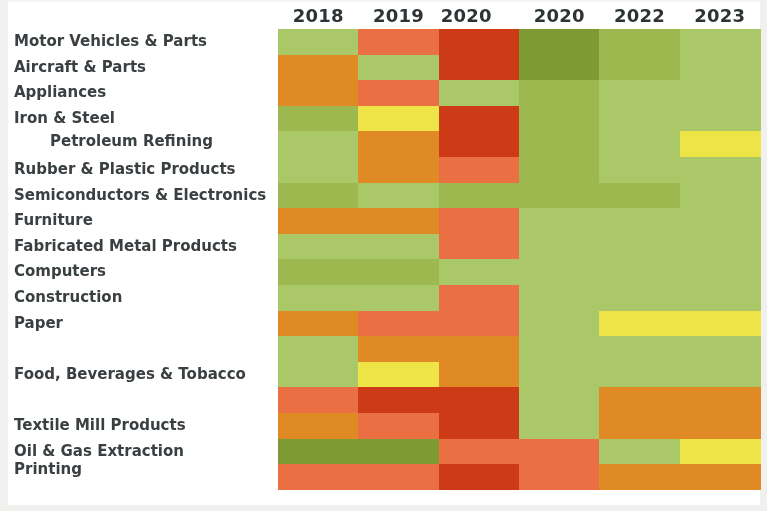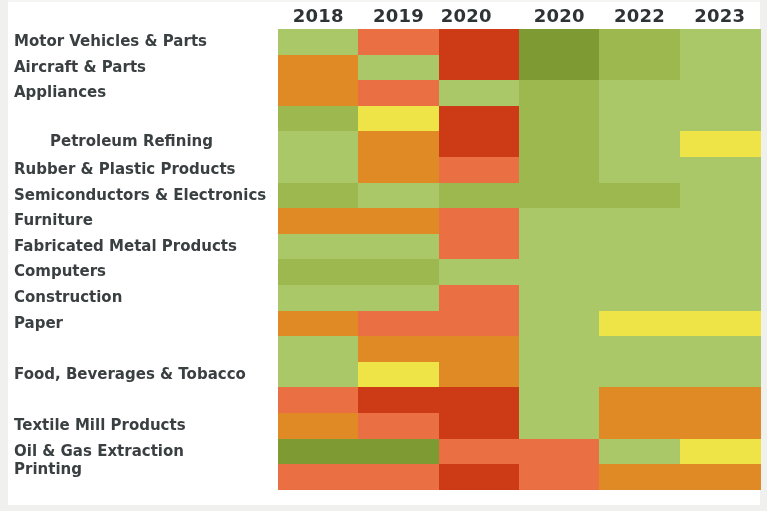--- a/index.html
+++ b/index.html
@@ -109,20 +109,21 @@
         <div class="col-header" style="left: 418px; width: 80.3333px;">2020</div>
         <div class="col-header" style="left: 511px; width: 80.3333px;">2020</div>
         <div class="col-header" style="left: 591.333px; width: 80.3333px;">2022</div>
         <div class="col-header" style="left: 671.667px; width: 80.3333px;">2023</div>
       </div>
 
     <div id="row-labels">
         <div class="row-label" style="top: 0px;">Motor Vehicles &amp; Parts</div>
         <div class="row-label" style="top: 25.6px;">Aircraft &amp; Parts</div>
         <div class="row-label" style="top: 51.2px;">Appliances</div>
+        <div class="row-label" style="top: 76.8px;">Iron &amp; Steel</div>
         <div class="row-label" style="top: 100px; margin-left: 36px;">Petroleum Refining</div>
         <div class="row-label" style="top: 128px;">Rubber &amp; Plastic Products</div>
         <div class="row-label" style="top: 153.6px;">Semiconductors &amp; Electronics</div>
         <div class="row-label" style="top: 179.2px;">Furniture</div>
         <div class="row-label" style="top: 204.8px;">Fabricated Metal Products</div>
         <div class="row-label" style="top: 230.4px;">Computers</div>
         <div class="row-label" style="top: 256px;">Construction</div>
         <div class="row-label" style="top: 281.6px;">Paper</div>
         <div class="row-label" style="top: 332.8px;">Food, Beverages &amp; Tobacco</div>
         <div class="row-label" style="top: 384px;">Textile Mill Products</div>

